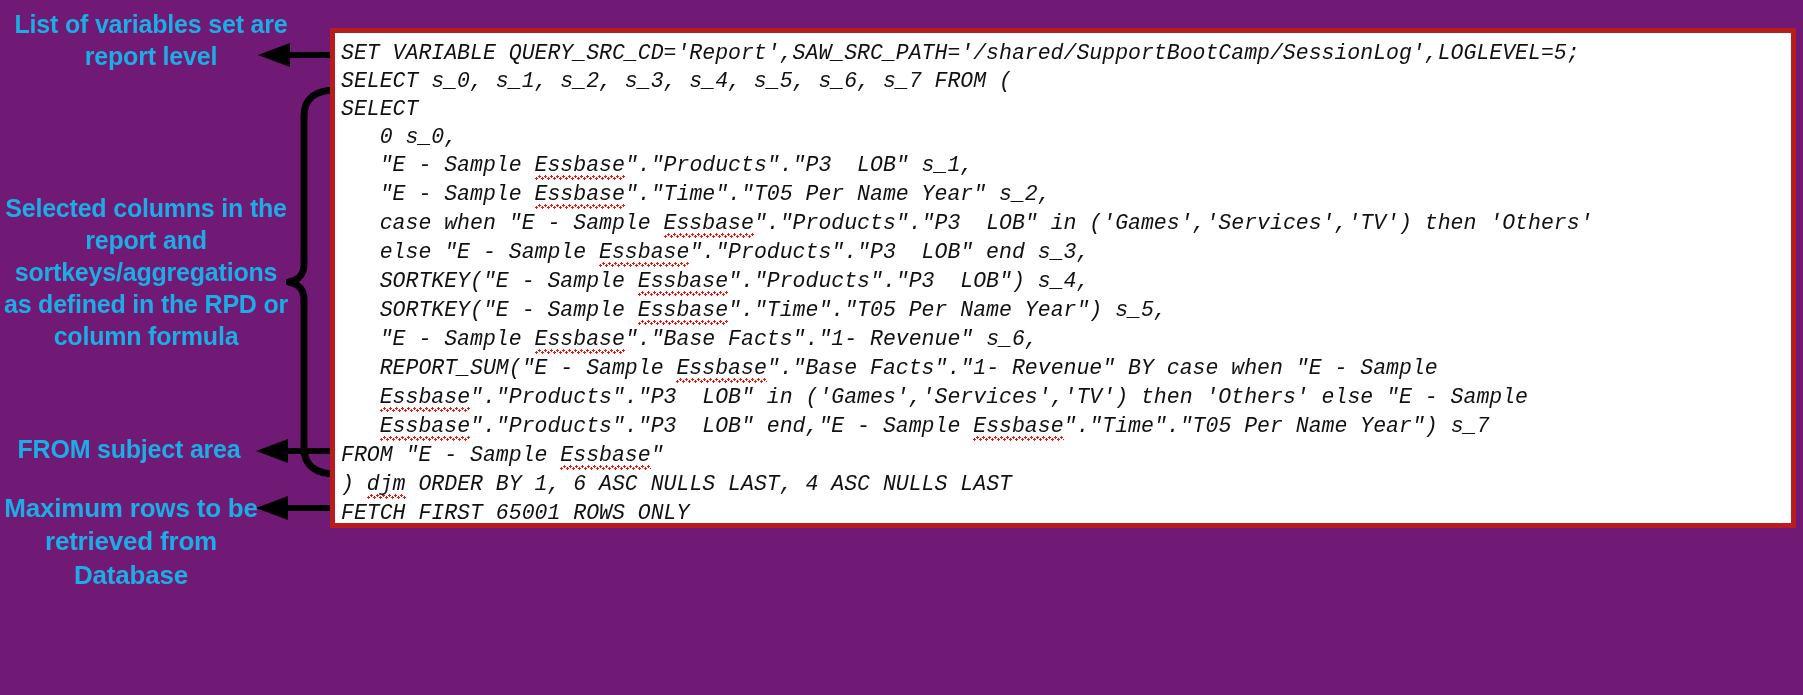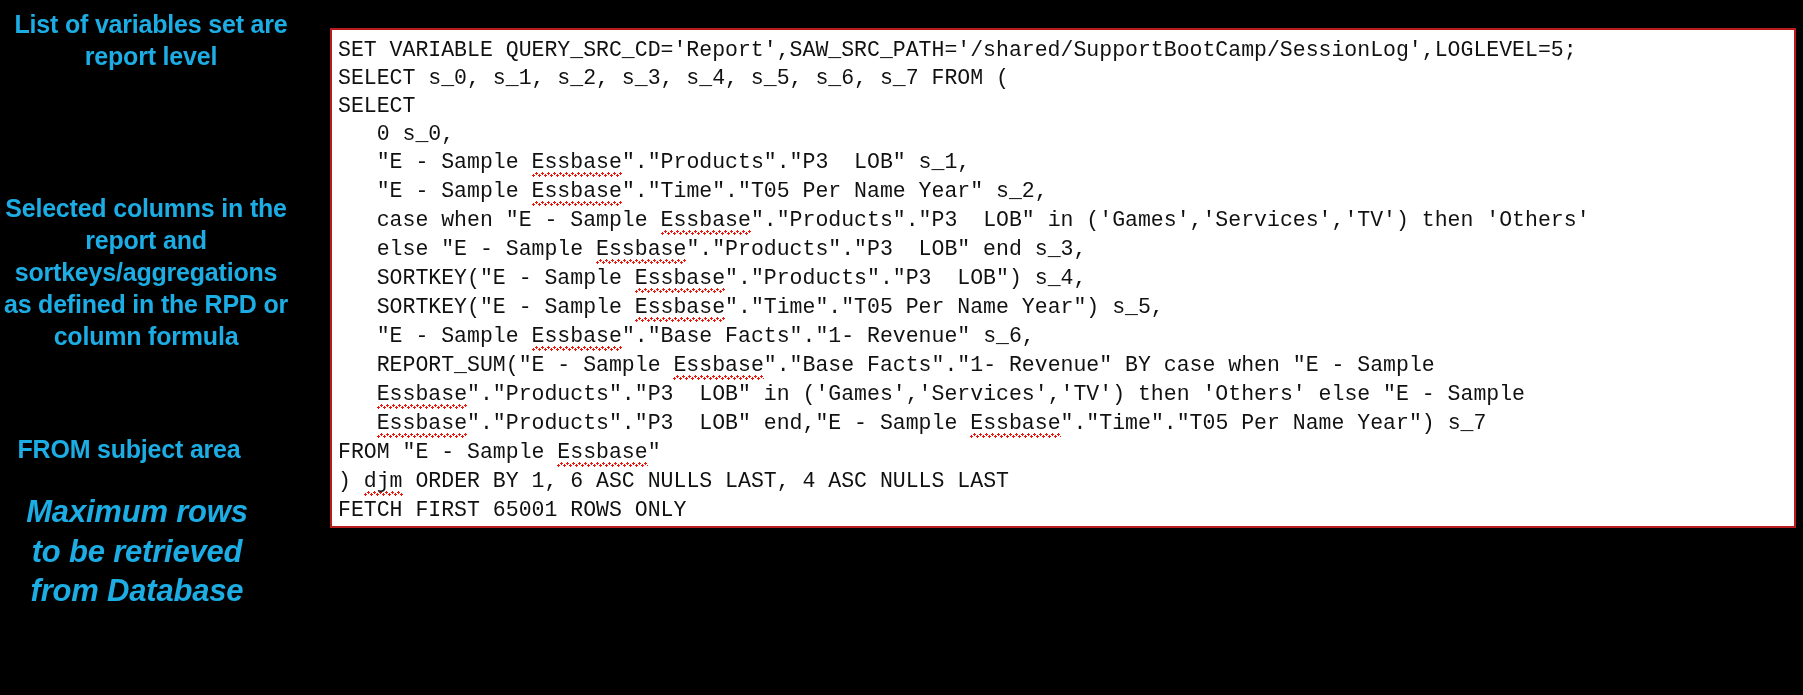--- a/index.html
+++ b/index.html
@@ -8,21 +8,21 @@
     padding: 0;
     background: #ffffff;
   }
   body {
     font-family: "Liberation Sans", sans-serif;
   }
   #root {
     position: relative;
     width: 1803px;
     height: 695px;
-    background: #000000;
+    background: #701a75;
     overflow: hidden;
   }
 
   
   .annot {
     position: absolute;
     color: #1CADE4;
     font-family: "Liberation Sans", sans-serif;
     font-weight: bold;
     text-align: center;
@@ -43,44 +43,44 @@
     margin-top: 20px;
   }
   #annot-from {
     left: -2px;
     top: 433px;
     width: 262px;
     font-size: 25px;
     text-align: center;
   }
   #annot-maxrows {
-    left: 8px;
+    left: 2px;
     top: 492px;
     width: 258px;
-    font-size: 31px;
-    font-style: italic;
+    font-size: 26px;
   }
 
   
   .connector {
     position: absolute;
   }
   .arrow-svg { display: block; }
 
   
   #code-box {
     position: absolute;
     left: 330px;
     top: 28px;
     width: 1466px;
     height: 500px;
-    border: 2px solid #b91c1c;
+    border: 5px solid #b91c1c;
     background: #ffffff;
     box-sizing: border-box;
     overflow: hidden;
+    font-style: italic;
   }
   #code-inner {
     position: absolute;
     left: 6px;
     top: 6px;
     width: 1600px;
     white-space: pre;
   }
   .code-line {
     font-family: "Liberation Mono", "DejaVu Sans Mono", monospace;

